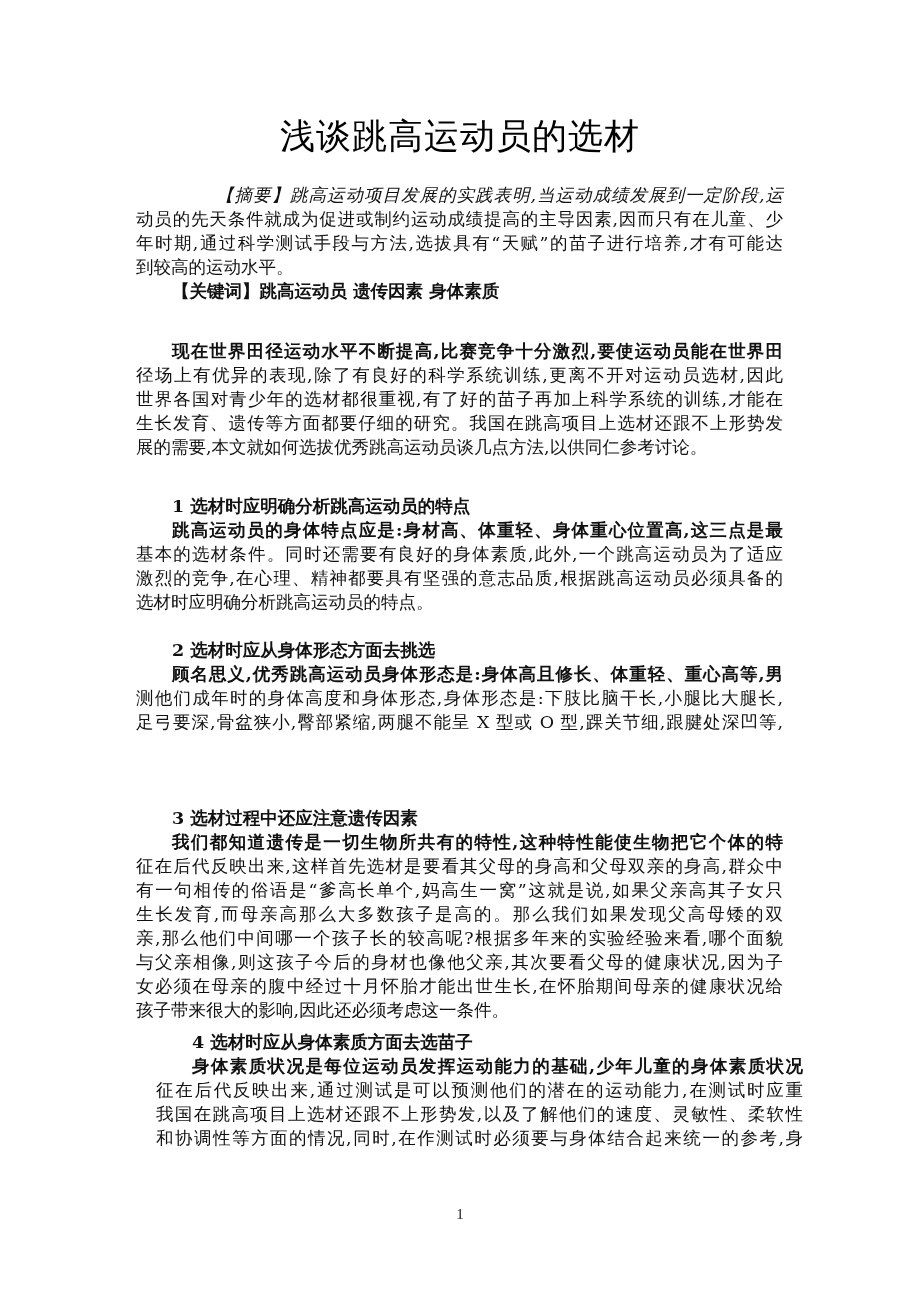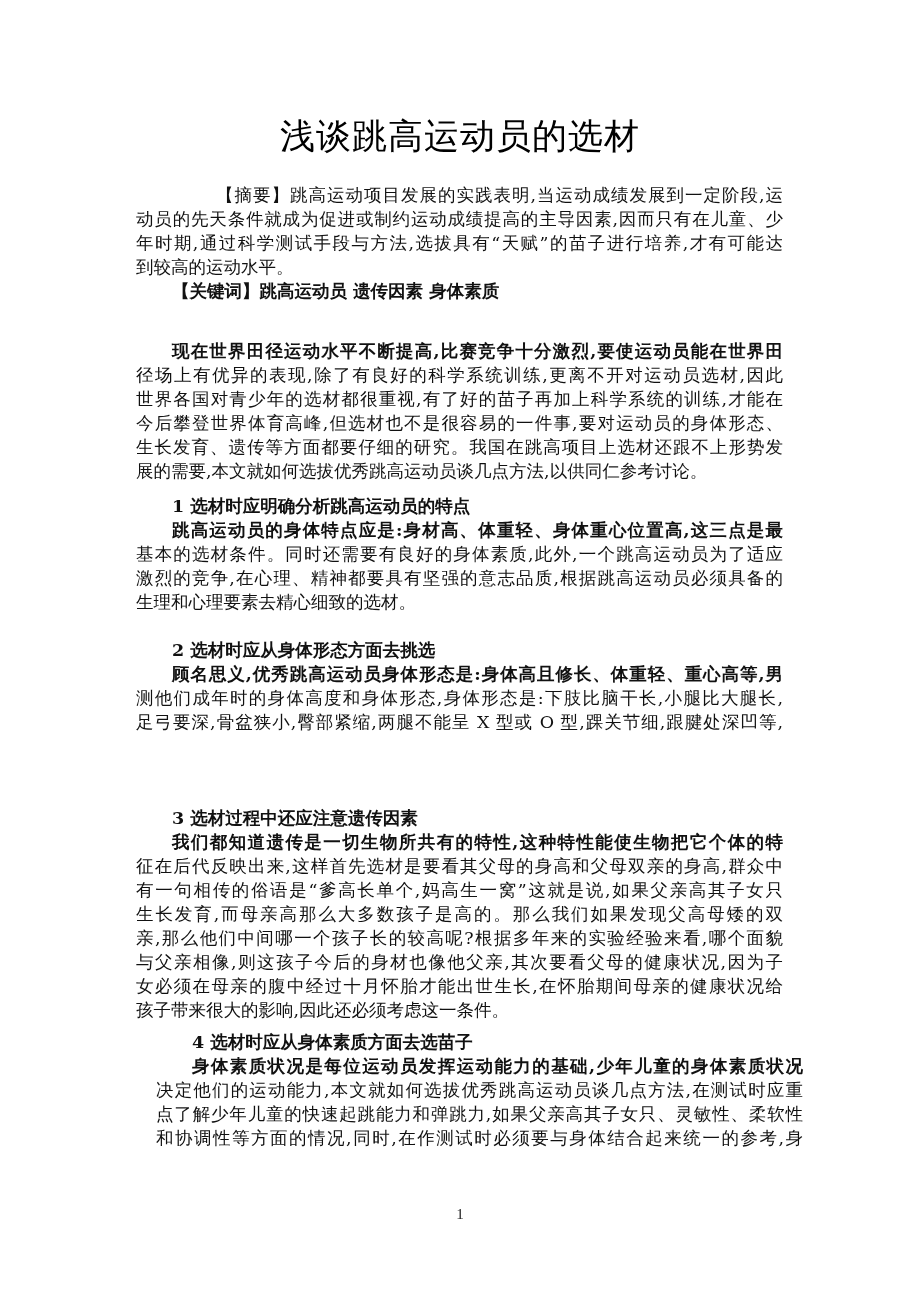--- a/index.html
+++ b/index.html
@@ -7,21 +7,21 @@
          font-family: "DejaVu Serif", "Liberation Serif", serif; color: #111; }
   .page { position: absolute; left: 0; top: 0; width: 829px; height: 1302px; background: #fff; }
   .title { position: absolute; left: 0; width: 920px; top: 112px; text-align: center;
            font-family: "DejaVu Sans", "Liberation Sans", sans-serif; font-size: 35px;
            letter-spacing: 1px; color: #000; line-height: 48px; }
   .block { position: absolute; left: 136px; width: 647px; }
   .line { display: block; height: 24px; line-height: 24px; font-size: 17.5px; white-space: nowrap;
           text-align: justify; text-align-last: justify; }
   .line.last { text-align-last: left; }
   .indent2 { padding-left: 36px; font-weight: bold; }
-  .indent4 { padding-left: 80px; }
+  .indent4 { padding-left: 80px; font-style: italic; }
   .heading { text-align-last: left; }
   .pagenum { position: absolute; left: 0; width: 920px; top: 1206px; text-align: center;
              font-family: "Liberation Serif", serif; font-size: 15px; color: #222; }
 </style>
 </head>
 <body>
 
 <div class="page">
 
   <div class="title">浅谈跳高运动员的选材</div>
@@ -31,31 +31,30 @@
     <span class="line">动员的先天条件就成为促进或制约运动成绩提高的主导因素,因而只有在儿童、少</span>
     <span class="line">年时期,通过科学测试手段与方法,选拔具有“天赋”的苗子进行培养,才有可能达</span>
     <span class="line last">到较高的运动水平。</span>
     <span class="line last indent2">【关键词】跳高运动员  遗传因素  身体素质</span>
   </div>
 
   <div class="block" style="top:339px;">
     <span class="line indent2">现在世界田径运动水平不断提高,比赛竞争十分激烈,要使运动员能在世界田</span>
     <span class="line">径场上有优异的表现,除了有良好的科学系统训练,更离不开对运动员选材,因此</span>
     <span class="line">世界各国对青少年的选材都很重视,有了好的苗子再加上科学系统的训练,才能在</span>
-    <span class="line">今后攀登世界体育高峰,但选材也不是很容易的一件事,要对运动员的身体形态、</span>
     <span class="line">生长发育、遗传等方面都要仔细的研究。我国在跳高项目上选材还跟不上形势发</span>
     <span class="line last">展的需要,本文就如何选拔优秀跳高运动员谈几点方法,以供同仁参考讨论。</span>
   </div>
 
   <div class="block" style="top:494px;">
     <span class="line heading indent2">1  选材时应明确分析跳高运动员的特点</span>
     <span class="line indent2">跳高运动员的身体特点应是:身材高、体重轻、身体重心位置高,这三点是最</span>
     <span class="line">基本的选材条件。同时还需要有良好的身体素质,此外,一个跳高运动员为了适应</span>
     <span class="line">激烈的竞争,在心理、精神都要具有坚强的意志品质,根据跳高运动员必须具备的</span>
-    <span class="line last">生理和心理要素去精心细致的选材。</span>
+    <span class="line last">选材时应明确分析跳高运动员的特点。</span>
   </div>
 
   <div class="block" style="top:638px;">
     <span class="line heading indent2">2  选材时应从身体形态方面去挑选</span>
     <span class="line indent2">顾名思义,优秀跳高运动员身体形态是:身体高且修长、体重轻、重心高等,男</span>
     <span class="line">测他们成年时的身体高度和身体形态,身体形态是:下肢比脑干长,小腿比大腿长,</span>
     <span class="line">足弓要深,骨盆狭小,臀部紧缩,两腿不能呈 X 型或 O 型,踝关节细,跟腱处深凹等,</span>
   </div>
 
   <div class="block" style="top:806px;">
@@ -66,19 +65,19 @@
     <span class="line">生长发育,而母亲高那么大多数孩子是高的。那么我们如果发现父高母矮的双</span>
     <span class="line">亲,那么他们中间哪一个孩子长的较高呢?根据多年来的实验经验来看,哪个面貌</span>
     <span class="line">与父亲相像,则这孩子今后的身材也像他父亲,其次要看父母的健康状况,因为子</span>
     <span class="line">女必须在母亲的腹中经过十月怀胎才能出世生长,在怀胎期间母亲的健康状况给</span>
     <span class="line last">孩子带来很大的影响,因此还必须考虑这一条件。</span>
   </div>
 
   <div class="block" style="top:1030px;margin-left:20px;">
     <span class="line heading indent2">4  选材时应从身体素质方面去选苗子</span>
     <span class="line indent2">身体素质状况是每位运动员发挥运动能力的基础,少年儿童的身体素质状况</span>
-    <span class="line">决定他们的运动能力,本文就如何选拔优秀跳高运动员谈几点方法,在测试时应重</span>
-    <span class="line">点了解少年儿童的快速起跳能力和弹跳力,如果父亲高其子女只、灵敏性、柔软性</span>
+    <span class="line">征在后代反映出来,通过测试是可以预测他们的潜在的运动能力,在测试时应重</span>
+    <span class="line">我国在跳高项目上选材还跟不上形势发,以及了解他们的速度、灵敏性、柔软性</span>
     <span class="line">和协调性等方面的情况,同时,在作测试时必须要与身体结合起来统一的参考,身</span>
   </div>
 
   <div class="pagenum">1</div>
 </div>
 
 </body></html>

